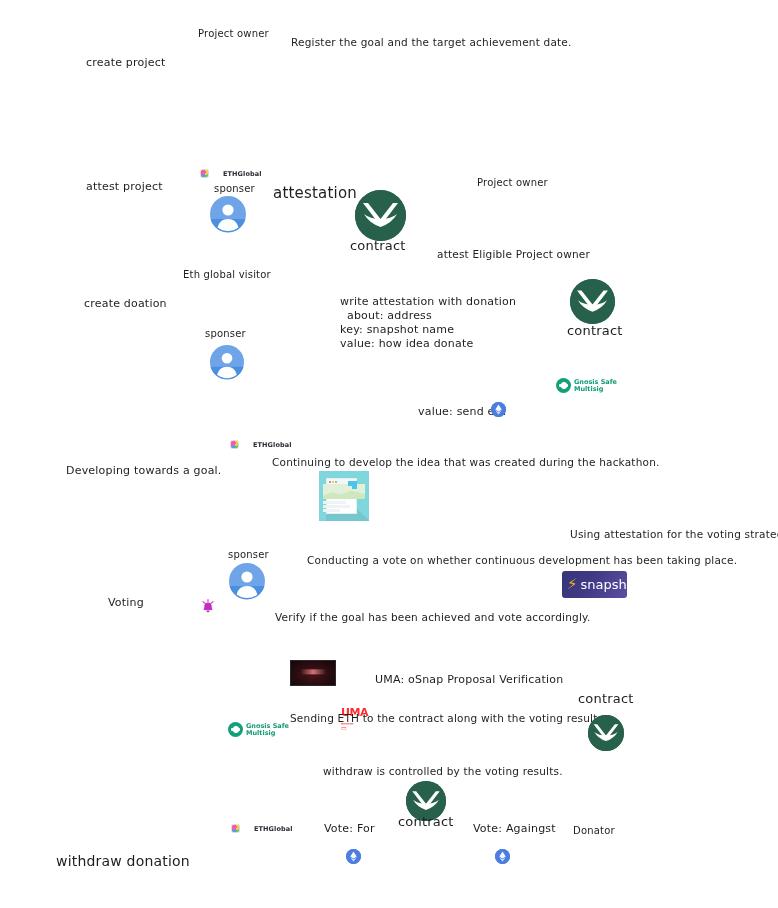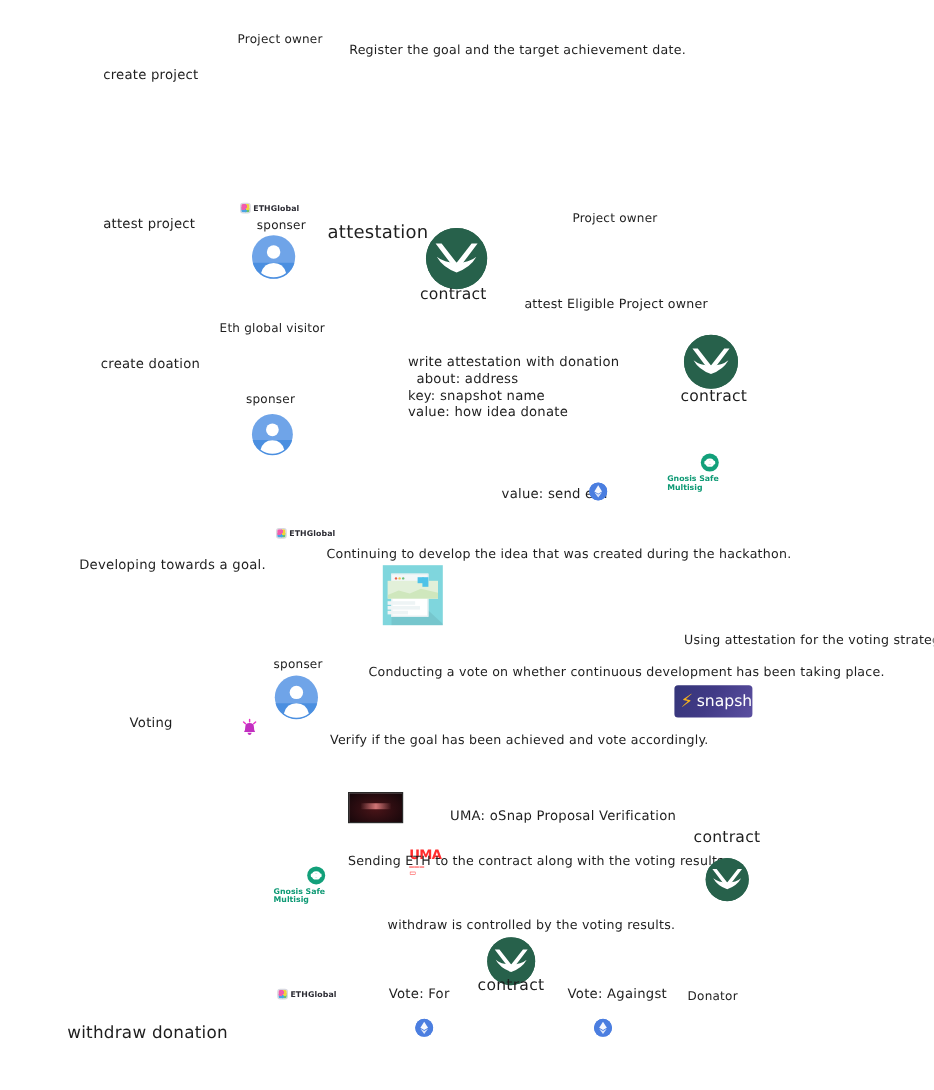--- a/index.html
+++ b/index.html
@@ -51,39 +51,39 @@
     padding: 0 7px 0 5px;
     box-sizing: border-box;
   }
   .snapshot .bolt { color: #f6b31c; font-size: 15px; line-height: 1; }
   .snapshot .txt {
     color: #ffffff; font-size: 13px;
     font-family: "DejaVu Sans", sans-serif;
   }
 
   
-  .ethglobal { position: absolute; display:flex; align-items:center; gap:2px; }
+  .ethglobal { position: absolute; display:flex; align-items:center; gap:14px; }
   .ethglobal .mark {
     width: 9px; height: 9px; border-radius: 2.5px;
     background:
       radial-gradient(circle at 25% 30%, #f25cab 0 40%, transparent 41%),
       radial-gradient(circle at 75% 28%, #f2d23c 0 38%, transparent 39%),
       radial-gradient(circle at 26% 74%, #4ba3e3 0 38%, transparent 39%),
       radial-gradient(circle at 74% 74%, #6dc46b 0 38%, transparent 39%),
       #ffffff;
     border: 0.5px solid #d8d8e0;
     box-sizing: border-box;
   }
   .ethglobal .word {
     font-size: 6.5px; font-weight: bold; color: #2b2b33;
     letter-spacing: .1px;
   }
 
   
-  .gnosis { position: absolute; display:flex; align-items:flex-end; gap:3px;flex-direction:column; }
+  .gnosis { position: absolute; display:flex; align-items:flex-end; gap:3px; }
   .gnosis .ring {
     width: 15px; height: 15px; border-radius: 50%;
     background: #12a07a; position: relative;
   }
   .gnosis .ring::after {
     content:""; position:absolute; left:3px; top:6.2px;
     width:9px; height:2.6px; background:#fff; border-radius:1px;
   }
   .gnosis .ring::before {
     content:""; position:absolute; left:4.5px; top:4.2px;

